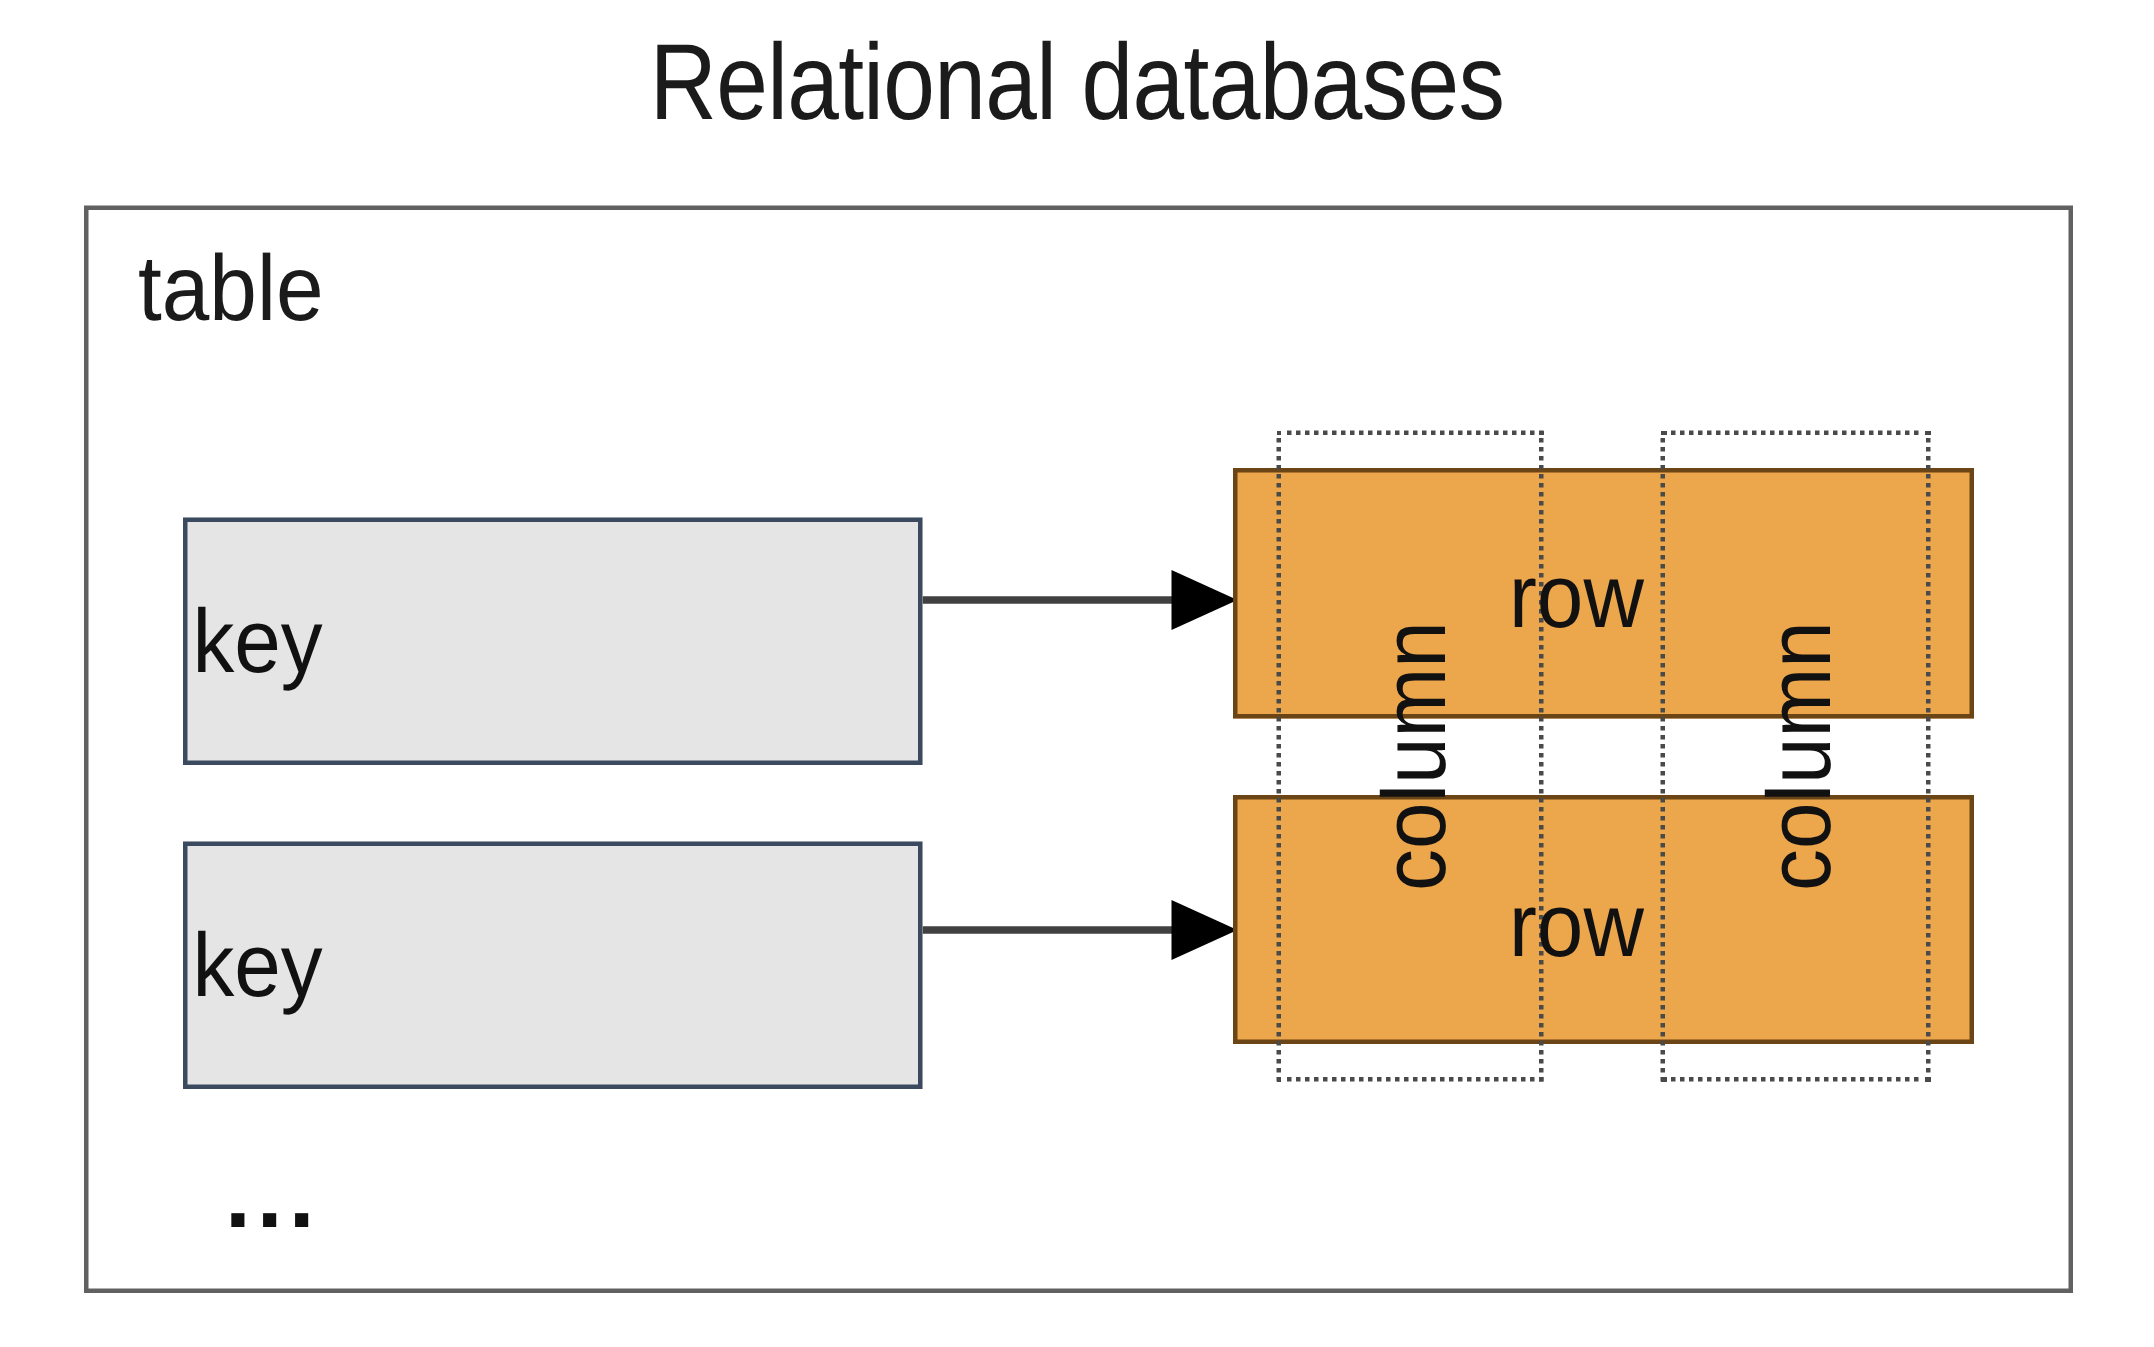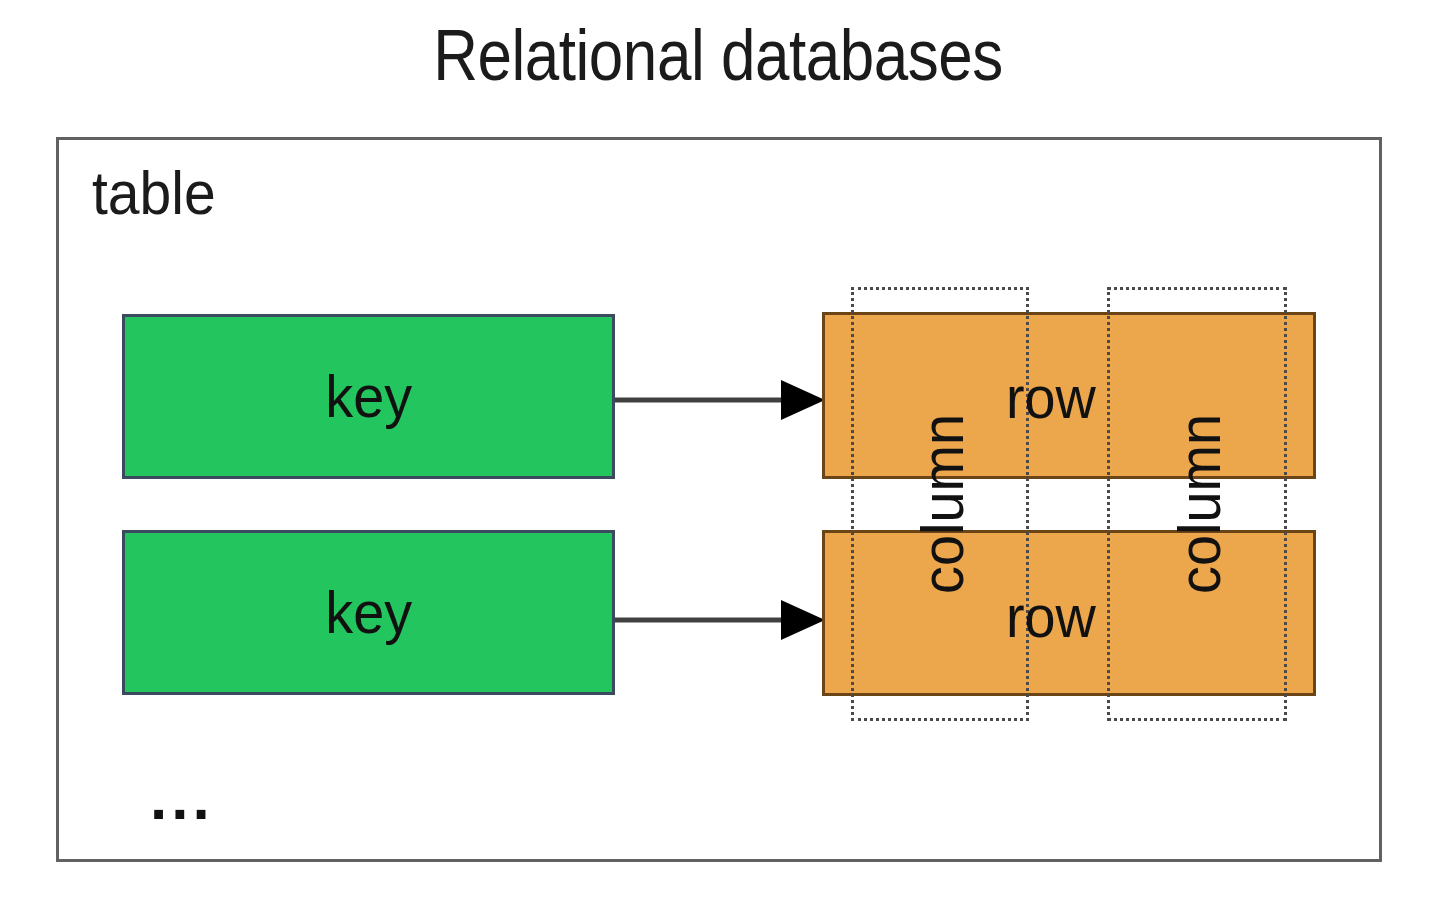--- a/index.html
+++ b/index.html
@@ -72,25 +72,25 @@
     letter-spacing: 4px;
     color: #111111;
     font-weight: 700;
     white-space: nowrap;
   }
 
   
   .key-box {
     position: absolute;
     box-sizing: border-box;
-    background: #22c55e;
+    background: #e5e5e5;
     border: 3px solid #3b4a5e;
     display: flex;
     align-items: center;
-    justify-content: center;
+    margin-top: 31px;
   }
   .key-box .key-label {
     font-size: 60px;
     line-height: 64px;
     color: #111111;
     font-weight: 400;
     transform: scaleX(0.93);
     white-space: nowrap;
   }
   #key-box-1 { left: 122px; top: 314px; width: 493px; height: 165px; }

